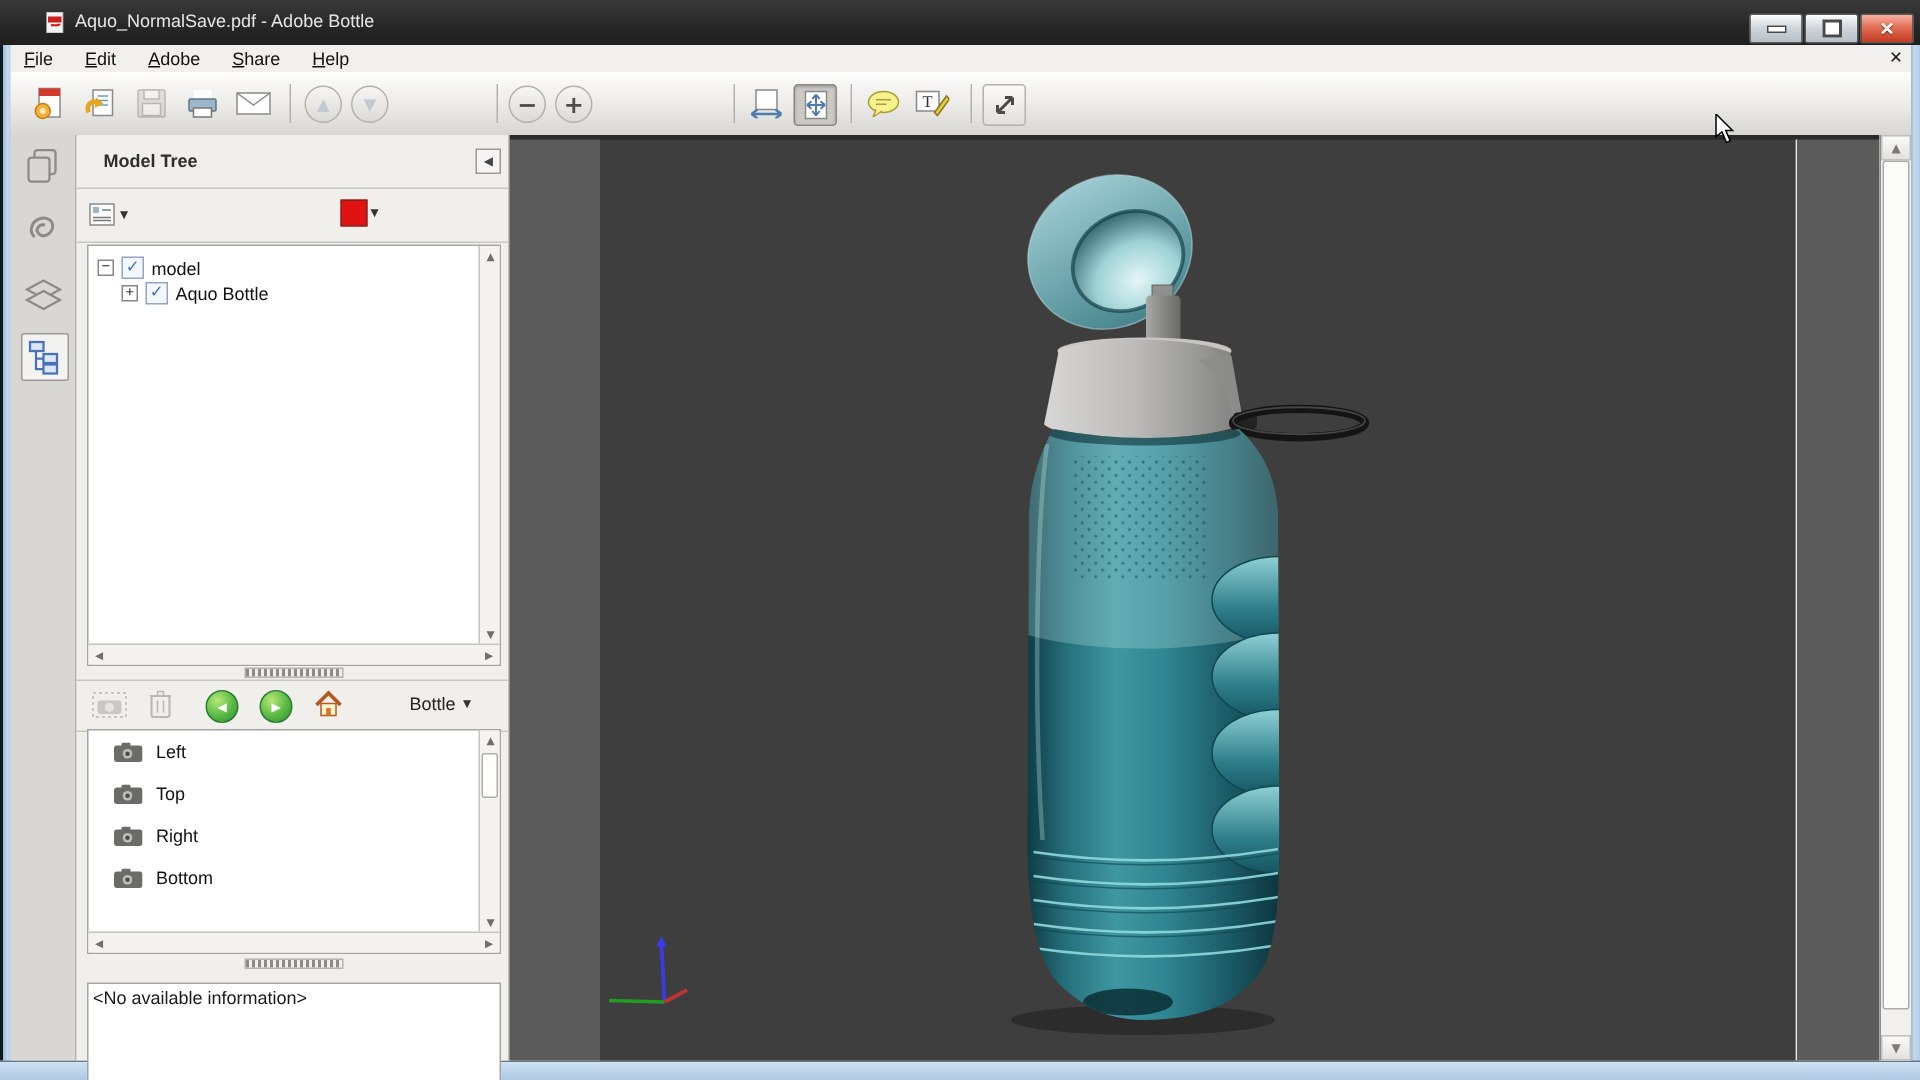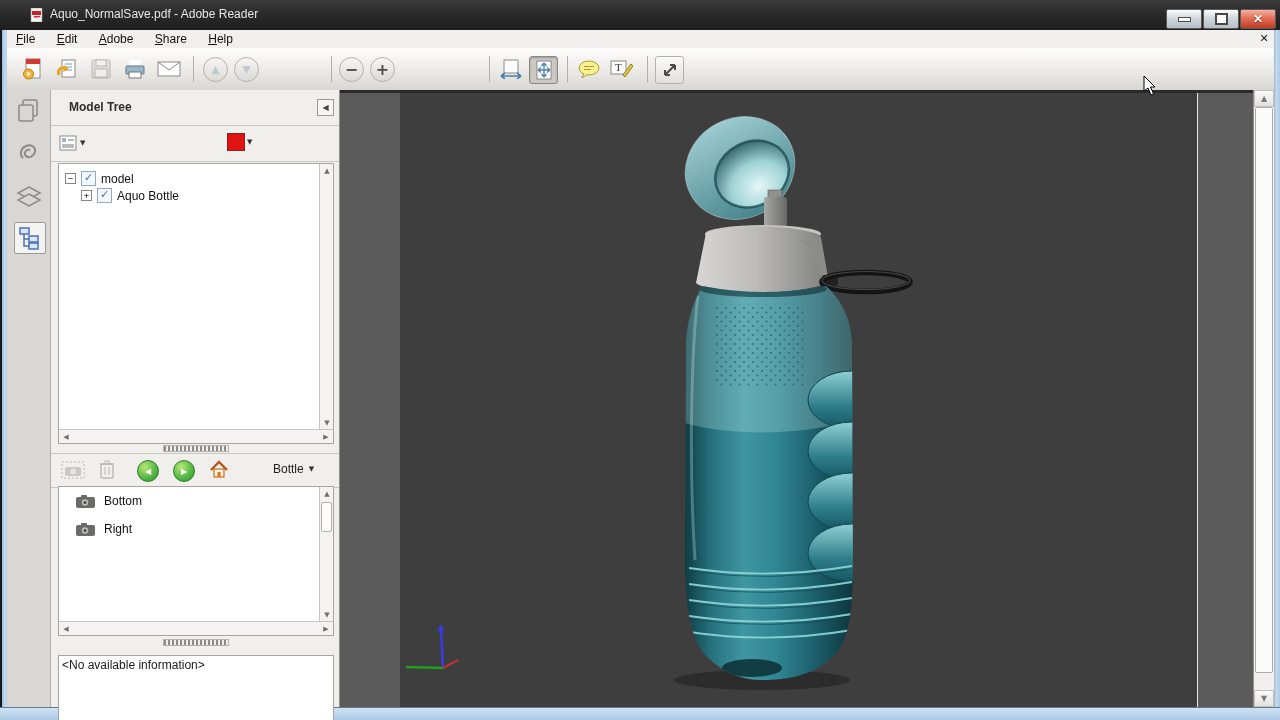--- a/index.html
+++ b/index.html
@@ -120,21 +120,21 @@
 <div id="win">
 
   <div id="titlebar" class="abs">
     <span class="abs" style="left:30px;top:8px;width:14px;height:14px;">
       <svg width="14" height="14">
           <rect x="1" y="0" width="11" height="14" fill="#f4f4f4" stroke="#999" stroke-width="0.6"></rect>
           <path d="M2 3 h9 v4 h-9 z" fill="#cc1f1f"></path>
           <path d="M4 9 c2 -1 4 1 6 -1" stroke="#cc1f1f" stroke-width="1.4" fill="none"></path>
         </svg>
     </span>
-    <span id="title-text" class="abs">Aquo_NormalSave.pdf - Adobe Reader</span>
+    <span id="title-text" class="abs">Aquo_NormalSave.pdf - Adobe Bottle</span>
     <div id="btn-min" class="abs winbtn">
         <span class="min-glyph"></span>
       </div>
     <div id="btn-restore" class="abs winbtn">
         <span class="restore-glyph"></span>
       </div>
     <div id="btn-close" class="abs winbtn">
         <span class="close-glyph">✕</span>
       </div>
   </div>
@@ -380,30 +380,48 @@
       </div>
 
       <div id="viewsbox" class="abs whitebox">
         <div class="view-row">
           <svg width="19" height="13">
               <rect x="0" y="2" width="19" height="11" rx="2" fill="#6b6b69"></rect>
               <rect x="5" y="0" width="6" height="3" rx="1" fill="#6b6b69"></rect>
               <circle cx="9" cy="7.5" r="3.2" fill="#bdbdbb"></circle>
               <circle cx="9" cy="7.5" r="1.5" fill="#4a4a48"></circle>
             </svg>
-          <span>Bottom</span>
+          <span>Left</span>
         </div>
         <div class="view-row">
           <svg width="19" height="13">
               <rect x="0" y="2" width="19" height="11" rx="2" fill="#6b6b69"></rect>
               <rect x="5" y="0" width="6" height="3" rx="1" fill="#6b6b69"></rect>
               <circle cx="9" cy="7.5" r="3.2" fill="#bdbdbb"></circle>
               <circle cx="9" cy="7.5" r="1.5" fill="#4a4a48"></circle>
             </svg>
+          <span>Top</span>
+        </div>
+        <div class="view-row">
+          <svg width="19" height="13">
+              <rect x="0" y="2" width="19" height="11" rx="2" fill="#6b6b69"></rect>
+              <rect x="5" y="0" width="6" height="3" rx="1" fill="#6b6b69"></rect>
+              <circle cx="9" cy="7.5" r="3.2" fill="#bdbdbb"></circle>
+              <circle cx="9" cy="7.5" r="1.5" fill="#4a4a48"></circle>
+            </svg>
           <span>Right</span>
+        </div>
+        <div class="view-row">
+          <svg width="19" height="13">
+              <rect x="0" y="2" width="19" height="11" rx="2" fill="#6b6b69"></rect>
+              <rect x="5" y="0" width="6" height="3" rx="1" fill="#6b6b69"></rect>
+              <circle cx="9" cy="7.5" r="3.2" fill="#bdbdbb"></circle>
+              <circle cx="9" cy="7.5" r="1.5" fill="#4a4a48"></circle>
+            </svg>
+          <span>Bottom</span>
         </div>
         <div class="vscroll" style="right:0;top:0;height:135px;">
           <span class="sarrow" style="top:0;">▲</span>
           <div class="thumb" style="left:1px;top:15px;width:11px;height:30px;"></div>
           <span class="sarrow" style="bottom:0;">▼</span>
         </div>
         <div class="hscroll" style="left:0;bottom:0;width:274px;">
           <span class="sarrow" style="left:0;">◀</span>
           <span class="sarrow" style="right:0;">▶</span>
         </div>

